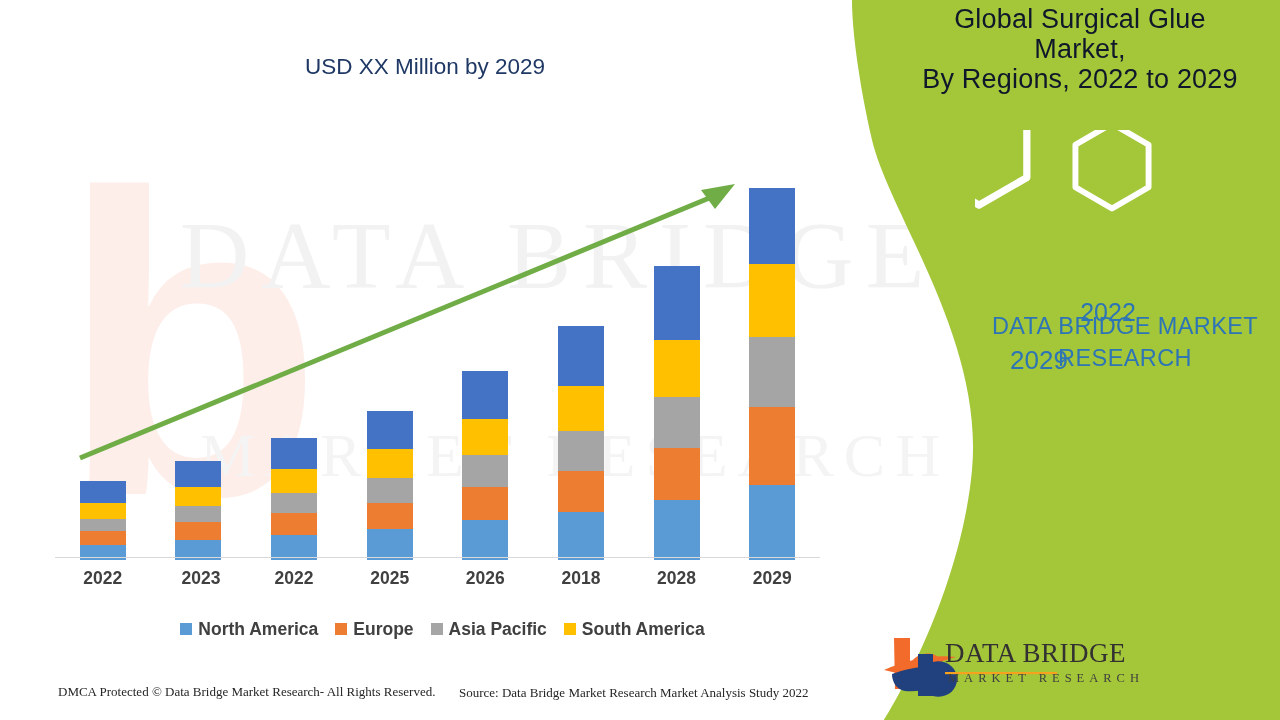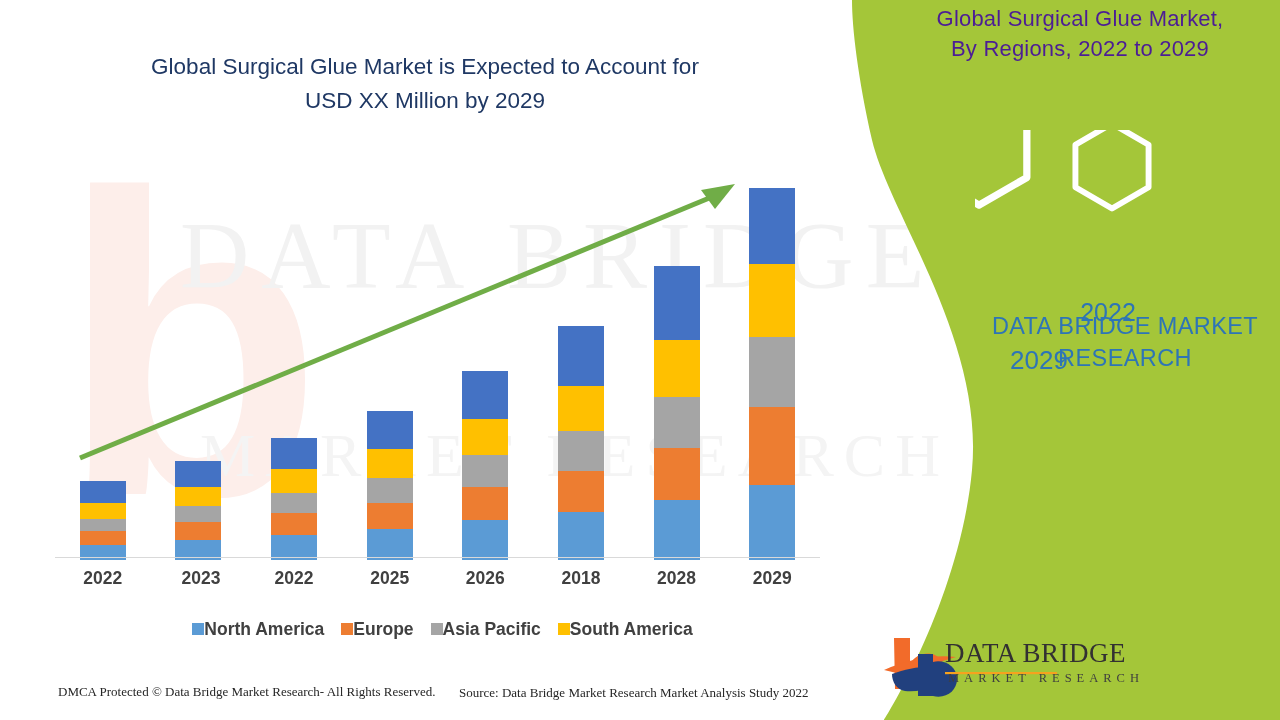--- a/index.html
+++ b/index.html
@@ -21,21 +21,21 @@
     color:#f2f2f2;letter-spacing:12px;white-space:nowrap;user-select:none;
   }
   .wm-row.top{top:200px;font-size:96px;}
   .wm-row.bot{top:420px;font-size:62px;letter-spacing:10px;left:200px;color:#f4f4f4;}
 
   
   #greenpanel{position:absolute;left:0;top:0;width:1280px;height:720px;}
 
   .panel-title{
     position:absolute;left:905px;top:4px;width:350px;text-align:center;
-    color:#4c1d95;font-size:22px;line-height:30px;font-weight:400;
+    color:#0f172a;font-size:27px;line-height:30px;font-weight:400;
     letter-spacing:.2px;
   }
 
   .hex-wrap{position:absolute;left:975px;top:130px;width:200px;height:165px;}
   .hex-num{
     position:absolute;color:#2e75b6;font-weight:400;text-align:center;
   }
   .hex-num.y2022{left:88px;top:168px;width:90px;font-size:25px;}
   .hex-num.y2029{left:14px;top:215px;width:100px;font-size:26px;}
 
@@ -73,21 +73,21 @@
   .xlab{
     position:absolute;top:0;width:96px;text-align:center;
     color:#404040;font-size:17.5px;font-weight:700;
   }
 
   
   #legend{
     position:absolute;left:55px;top:616px;width:775px;height:26px;
     display:flex;align-items:center;justify-content:center;gap:17px;
   }
-  .lg-item{display:flex;align-items:center;}
+  .lg-item{display:flex;align-items:center;gap:6px;}
   .lg-sw{width:12px;height:12px;display:block;flex:0 0 auto;}
   .lg-tx{color:#404040;font-size:17.5px;font-weight:700;white-space:nowrap;}
 
   
   .foot{
     position:absolute;font-family:"Liberation Serif", serif;
     font-size:13px;color:#262626;white-space:nowrap;
   }
   .foot.left{left:58px;top:684px;text-align:center;}
   .foot.right{left:459px;top:685px;}
@@ -132,21 +132,20 @@
     <path d="M4 38 c22,-10 50,-16 72,-13 -18,5 -34,11 -47,19 z" fill="#F26B2A"></path>
     <path d="M12 42 c20,-8 46,-10 63,-3 -12,14 -33,22 -50,20 -8,-1 -13,-9 -13,-17 z" fill="#21407E"></path>
     <path d="M38 22 h15 v42 h-15 z" fill="#21407E"></path>
     <path d="M53 30 c12,-3 24,5 24,17 0,12 -11,20 -24,17 z" fill="#21407E"></path>
     <rect x="65" y="40" width="112" height="2.2" fill="#F6A21E"></rect>
   </svg>
   <div class="logo-data">DATA BRIDGE</div>
   <div class="logo-mr">MARKET RESEARCH</div>
 
   <div class="chart-title">
-    <div>Global Surgical Glue Market is Expected to Account for</div>
     <div>USD XX Million by 2029</div>
   </div>
 
   <div id="plot">
     <svg id="arrow-svg" width="765" height="400" viewBox="0 0 765 400" style="position:absolute;left:0;top:0;">
       <line id="arrow-line" x1="25" y1="298" x2="664" y2="34" stroke="#70AD47" stroke-width="5"></line>
       <polygon id="arrow-head" points="680,24 646,30 660,49" fill="#70AD47"></polygon>
     </svg>
   <div class="bar" style="left: 24.8125px; height: 79px;">
         <span class="seg" style="height: 27.8481%; background: rgb(68, 114, 196);"></span>

